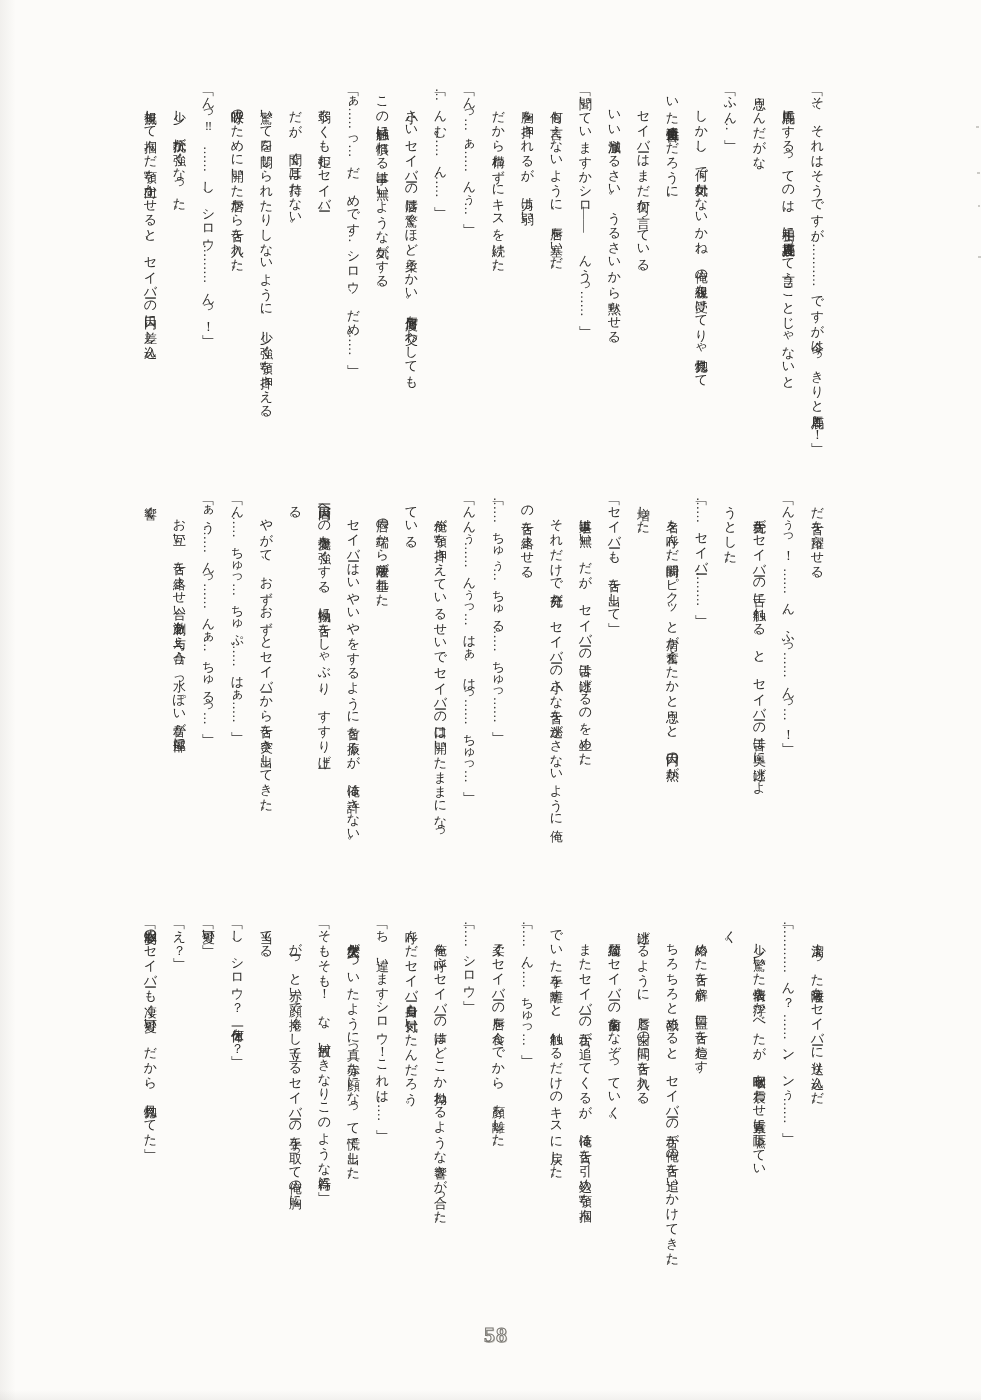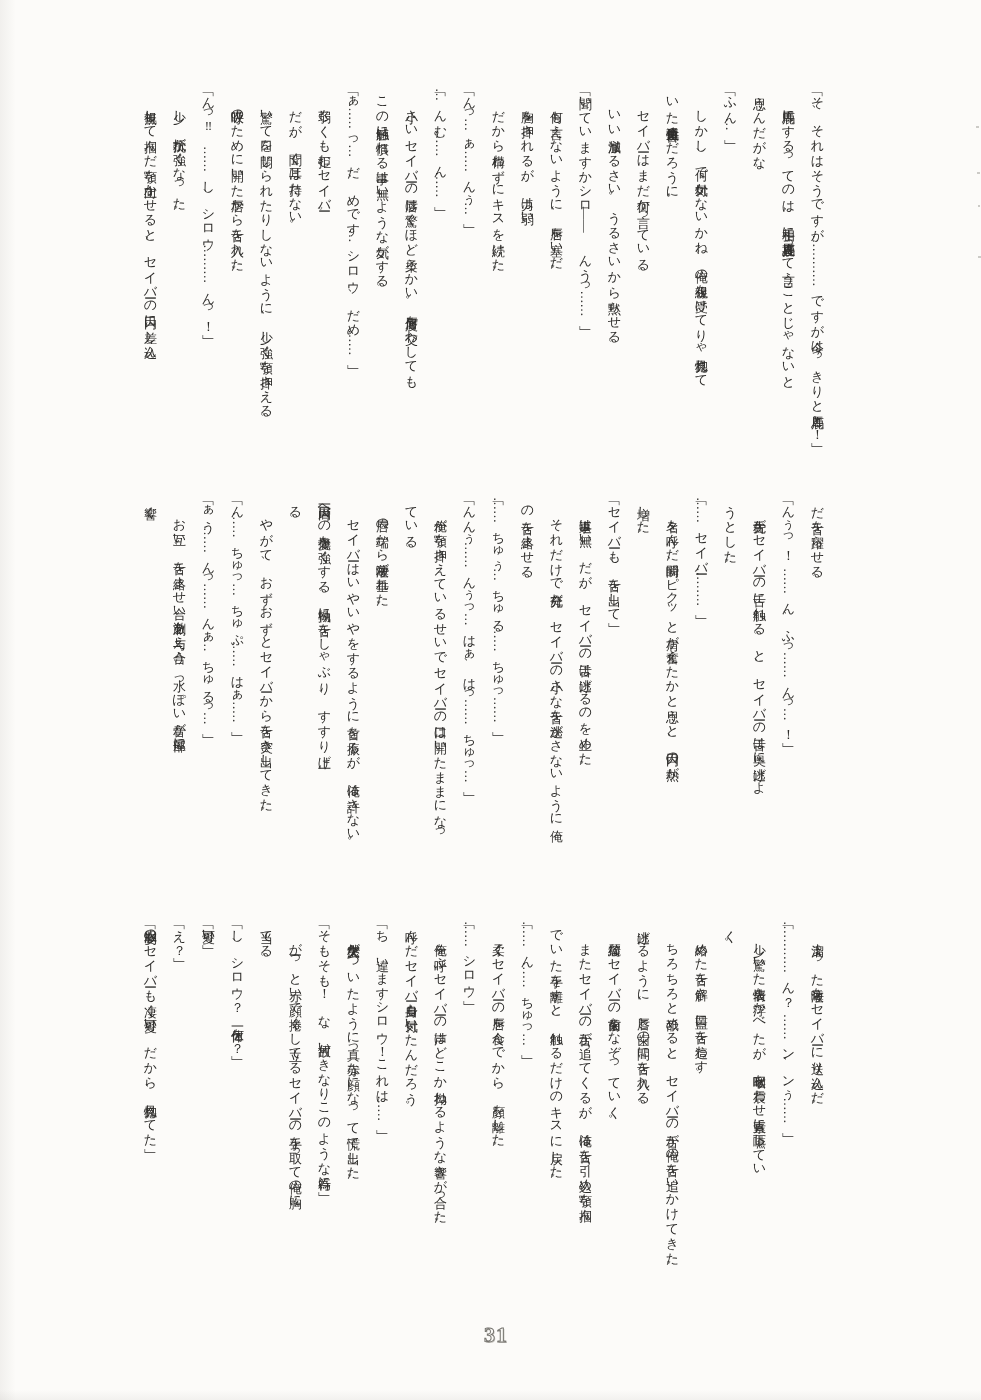--- a/index.html
+++ b/index.html
@@ -153,19 +153,19 @@
       <p class="col">　突然火がついたように真っ赤な顔になって慌て出した。</p>
       <p class="col">「そもそも！　な、何故いきなりこのような行為に」</p>
       <p class="col">　がーっと赤い顔で捲くし立てるセイバーの手を取って俺の胸に</p>
       <p class="col">当てる。</p>
       <p class="col">「し、シロウ？　一体何を？」</p>
       <p class="col">「可愛い」</p>
       <p class="col">「え？」</p>
       <p class="col">「制服姿のセイバーも凄く可愛い。だから、見惚れてた」</p>
     </section>
 
-  <div class="pagenum">31</div>
+  <div class="pagenum">58</div>
 
   <i class="speck s1"></i>
   <i class="speck s2"></i>
   <i class="speck s3"></i>
   <i class="speck s4"></i>
 </main>
 
 </body></html>

